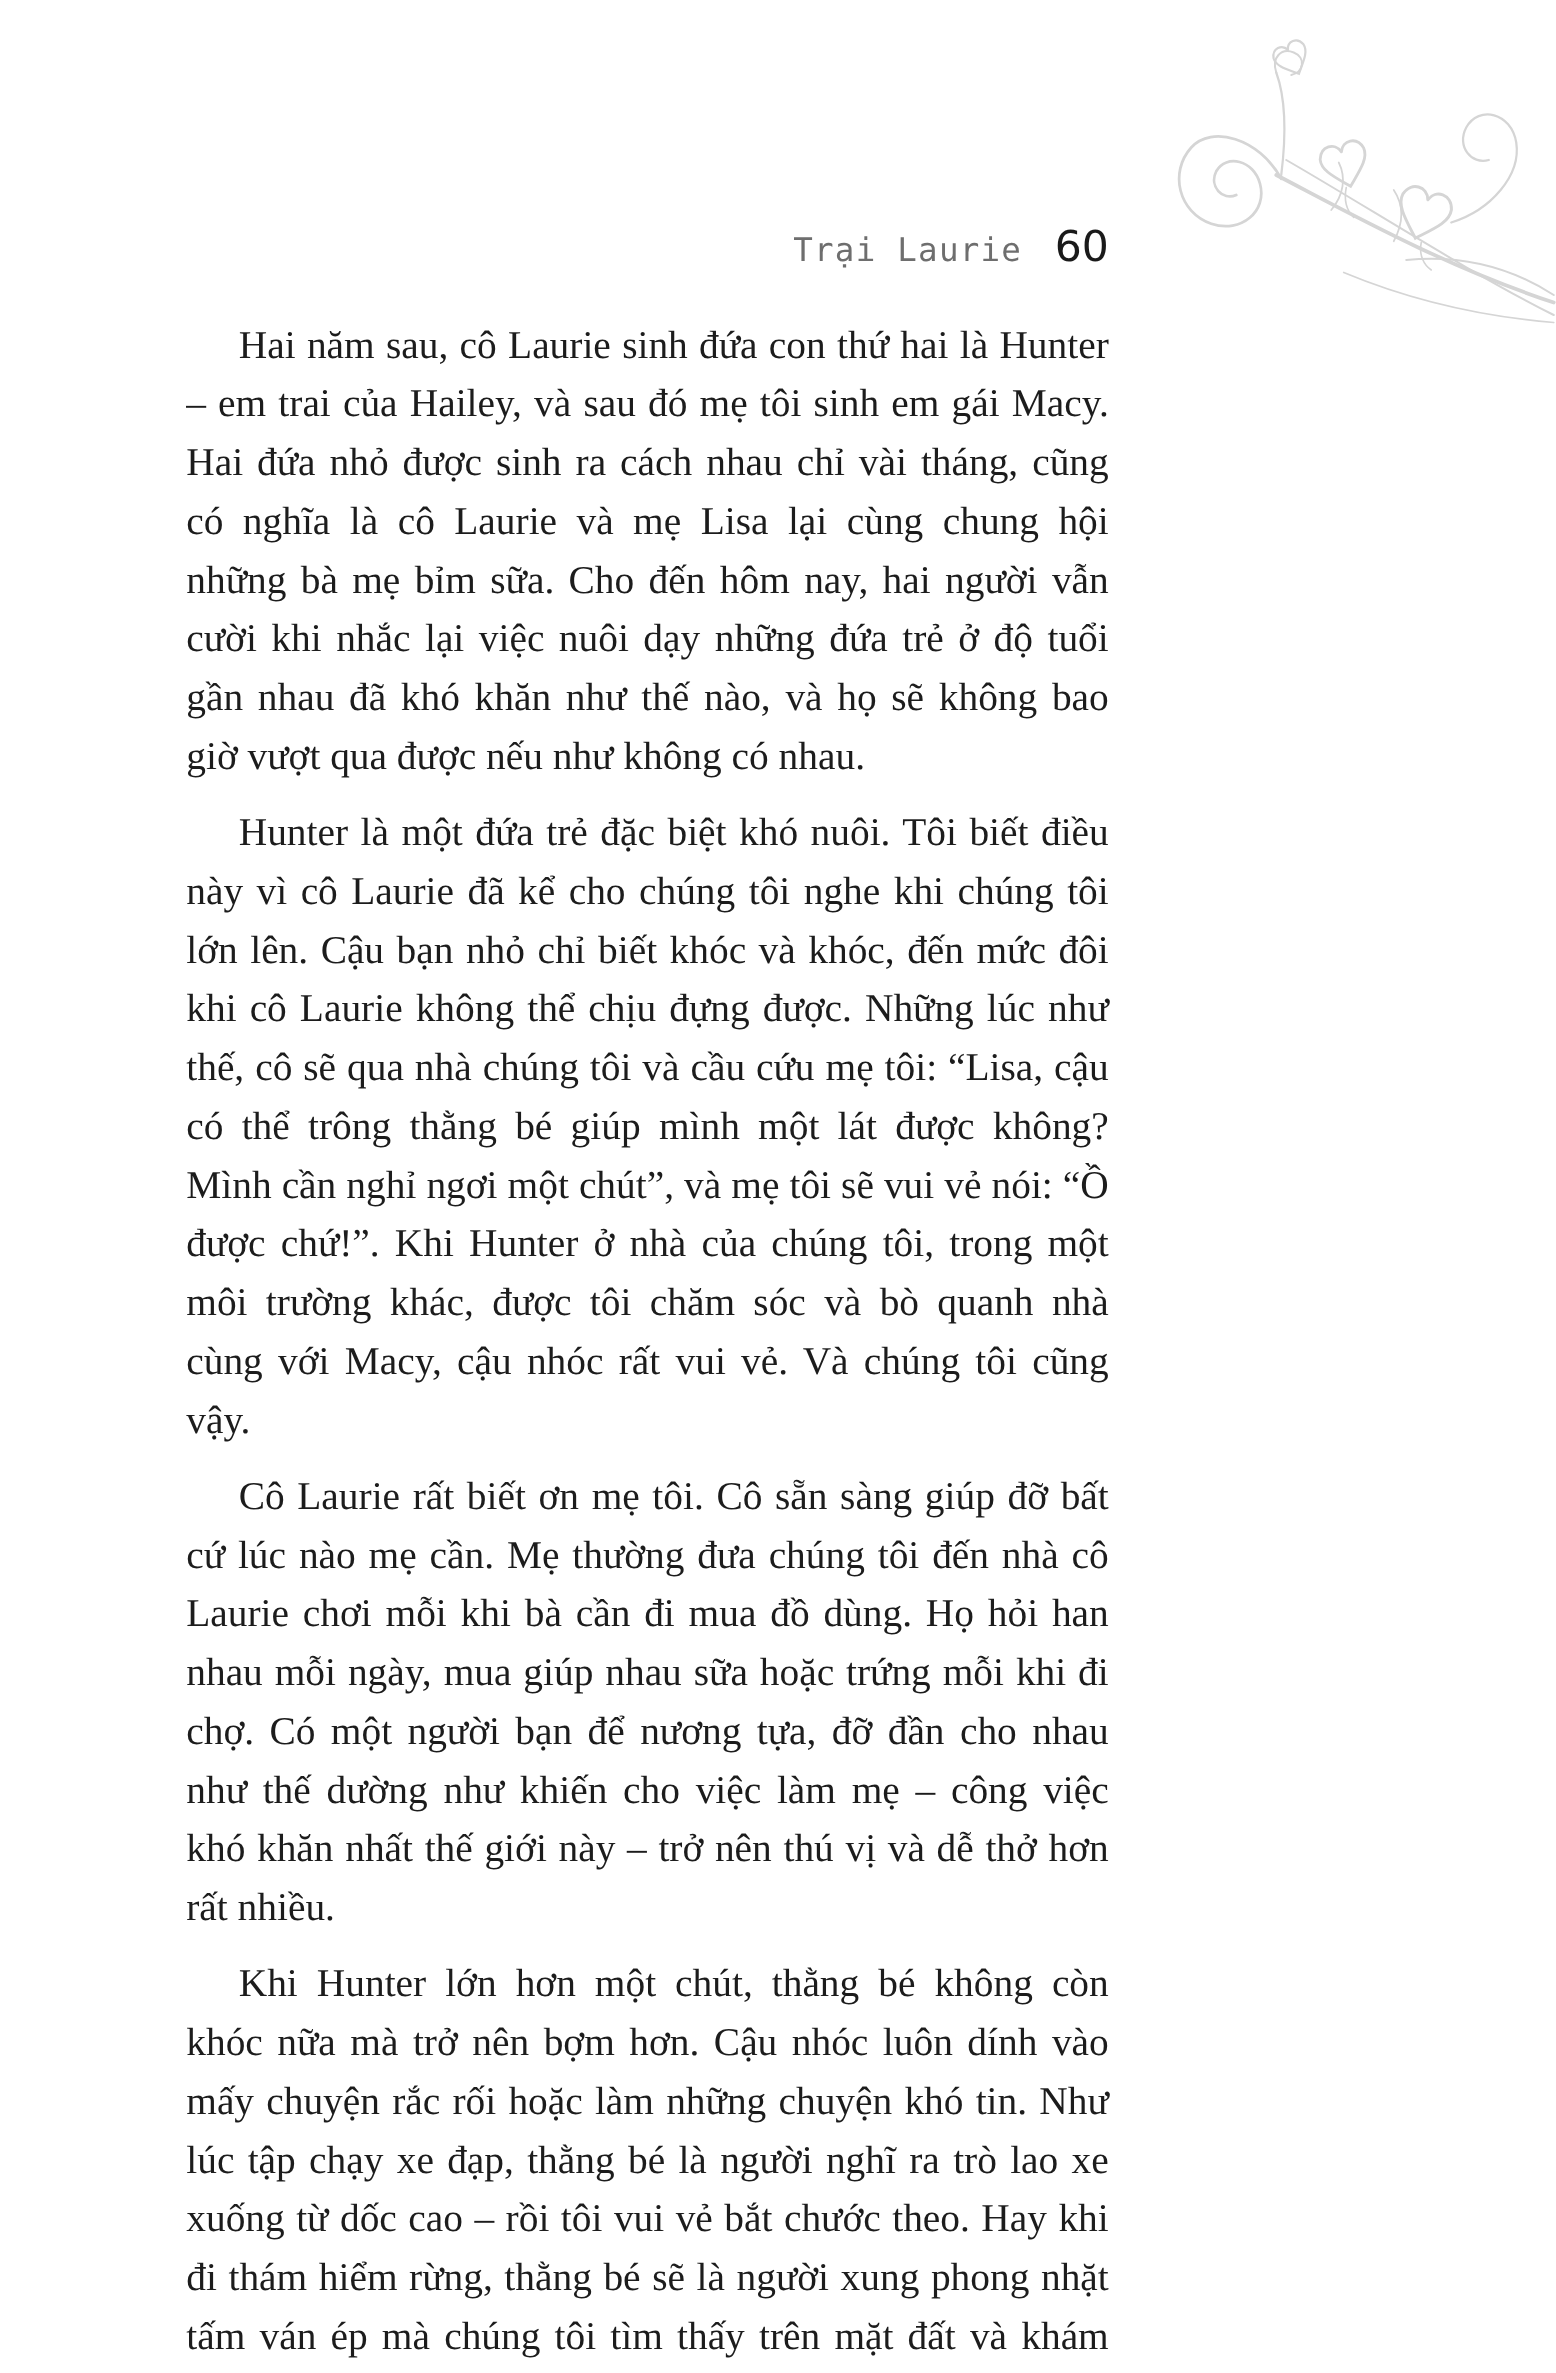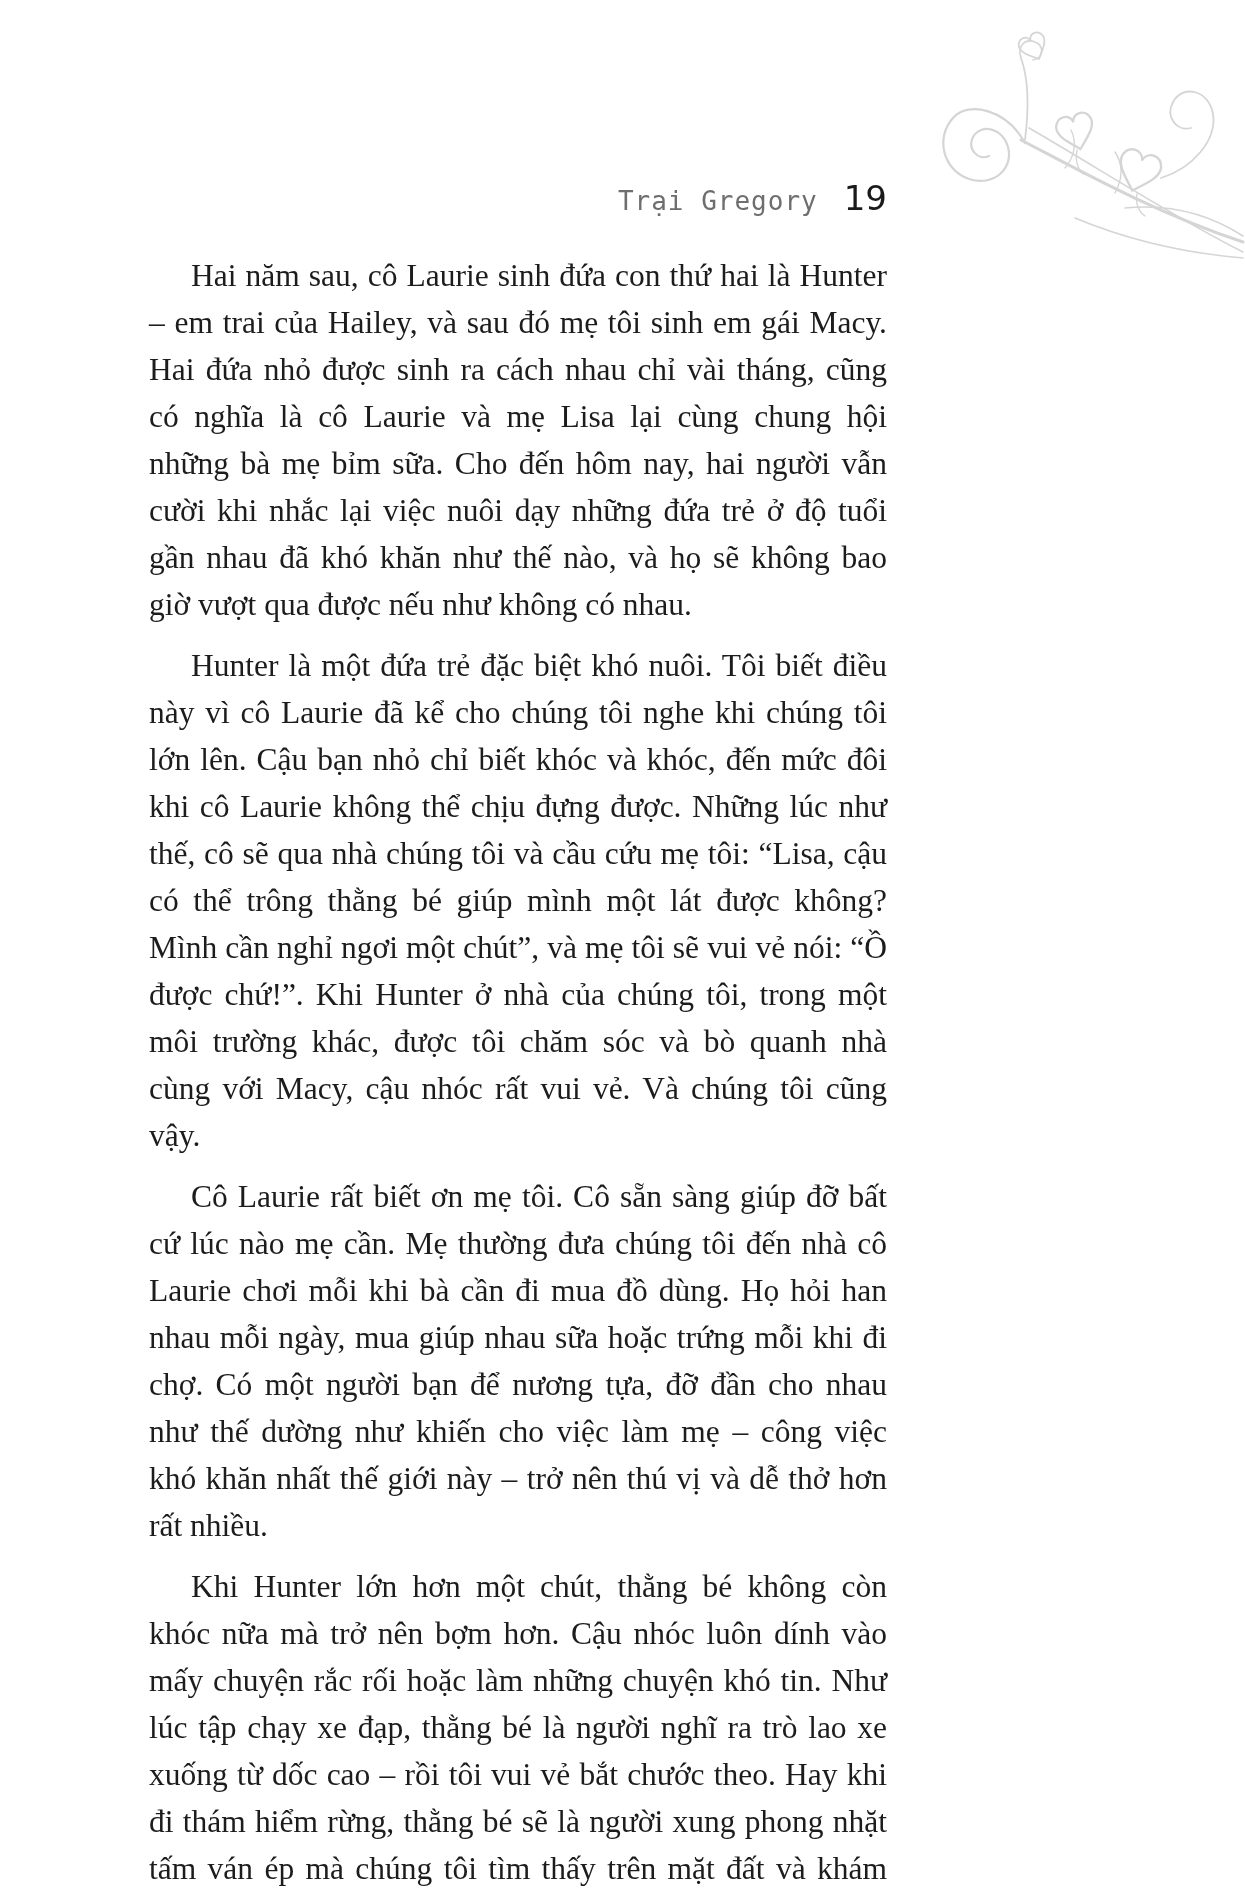--- a/index.html
+++ b/index.html
@@ -96,21 +96,21 @@
           <path d="M0,-10 C-2,-16 -10,-16 -12,-9 C-13,-3 -7,2 0,9 C7,2 13,-3 12,-9 C10,-16 2,-16 0,-10" stroke-width="1.4"></path>
         </g>
 
         <path d="M152,132 C150,142 152,150 158,156" stroke-width="1.3"></path>
         <path d="M212,176 C210,186 214,194 220,198" stroke-width="1.3"></path>
       </g>
     </svg>
   </div>
 
   <div class="header">
-    <span class="running-title">Trại Gregory</span><span class="page-number">19</span>
+    <span class="running-title">Trại Laurie</span><span class="page-number">60</span>
   </div>
 
   <div class="body-text">
     <p>Hai năm sau, cô Laurie sinh đứa con thứ hai là Hunter – em trai của Hailey, và sau đó mẹ tôi sinh em gái Macy. Hai đứa nhỏ được sinh ra cách nhau chỉ vài tháng, cũng có nghĩa là cô Laurie và mẹ Lisa lại cùng chung hội những bà mẹ bỉm sữa. Cho đến hôm nay, hai người vẫn cười khi nhắc lại việc nuôi dạy những đứa trẻ ở độ tuổi gần nhau đã khó khăn như thế nào, và họ sẽ không bao giờ vượt qua được nếu như không có nhau.</p>
     <p>Hunter là một đứa trẻ đặc biệt khó nuôi. Tôi biết điều này vì cô Laurie đã kể cho chúng tôi nghe khi chúng tôi lớn lên. Cậu bạn nhỏ chỉ biết khóc và khóc, đến mức đôi khi cô Laurie không thể chịu đựng được. Những lúc như thế, cô sẽ qua nhà chúng tôi và cầu cứu mẹ tôi: “Lisa, cậu có thể trông thằng bé giúp mình một lát được không? Mình cần nghỉ ngơi một chút”, và mẹ tôi sẽ vui vẻ nói: “Ồ được chứ!”. Khi Hunter ở nhà của chúng tôi, trong một môi trường khác, được tôi chăm sóc và bò quanh nhà cùng với Macy, cậu nhóc rất vui vẻ. Và chúng tôi cũng vậy.</p>
     <p>Cô Laurie rất biết ơn mẹ tôi. Cô sẵn sàng giúp đỡ bất cứ lúc nào mẹ cần. Mẹ thường đưa chúng tôi đến nhà cô Laurie chơi mỗi khi bà cần đi mua đồ dùng. Họ hỏi han nhau mỗi ngày, mua giúp nhau sữa hoặc trứng mỗi khi đi chợ. Có một người bạn để nương tựa, đỡ đần cho nhau như thế dường như khiến cho việc làm mẹ – công việc khó khăn nhất thế giới này – trở nên thú vị và dễ thở hơn rất nhiều.</p>
     <p>Khi Hunter lớn hơn một chút, thằng bé không còn khóc nữa mà trở nên bợm hơn. Cậu nhóc luôn dính vào mấy chuyện rắc rối hoặc làm những chuyện khó tin. Như lúc tập chạy xe đạp, thằng bé là người nghĩ ra trò lao xe xuống từ dốc cao – rồi tôi vui vẻ bắt chước theo. Hay khi đi thám hiểm rừng, thằng bé sẽ là người xung phong nhặt tấm ván ép mà chúng tôi tìm thấy trên mặt đất và khám phá ra một hốc lớn bí ẩn bên dưới. Hoặc khi chúng tôi tìm thấy nơi mà</p>
   </div>
 
 </div>

